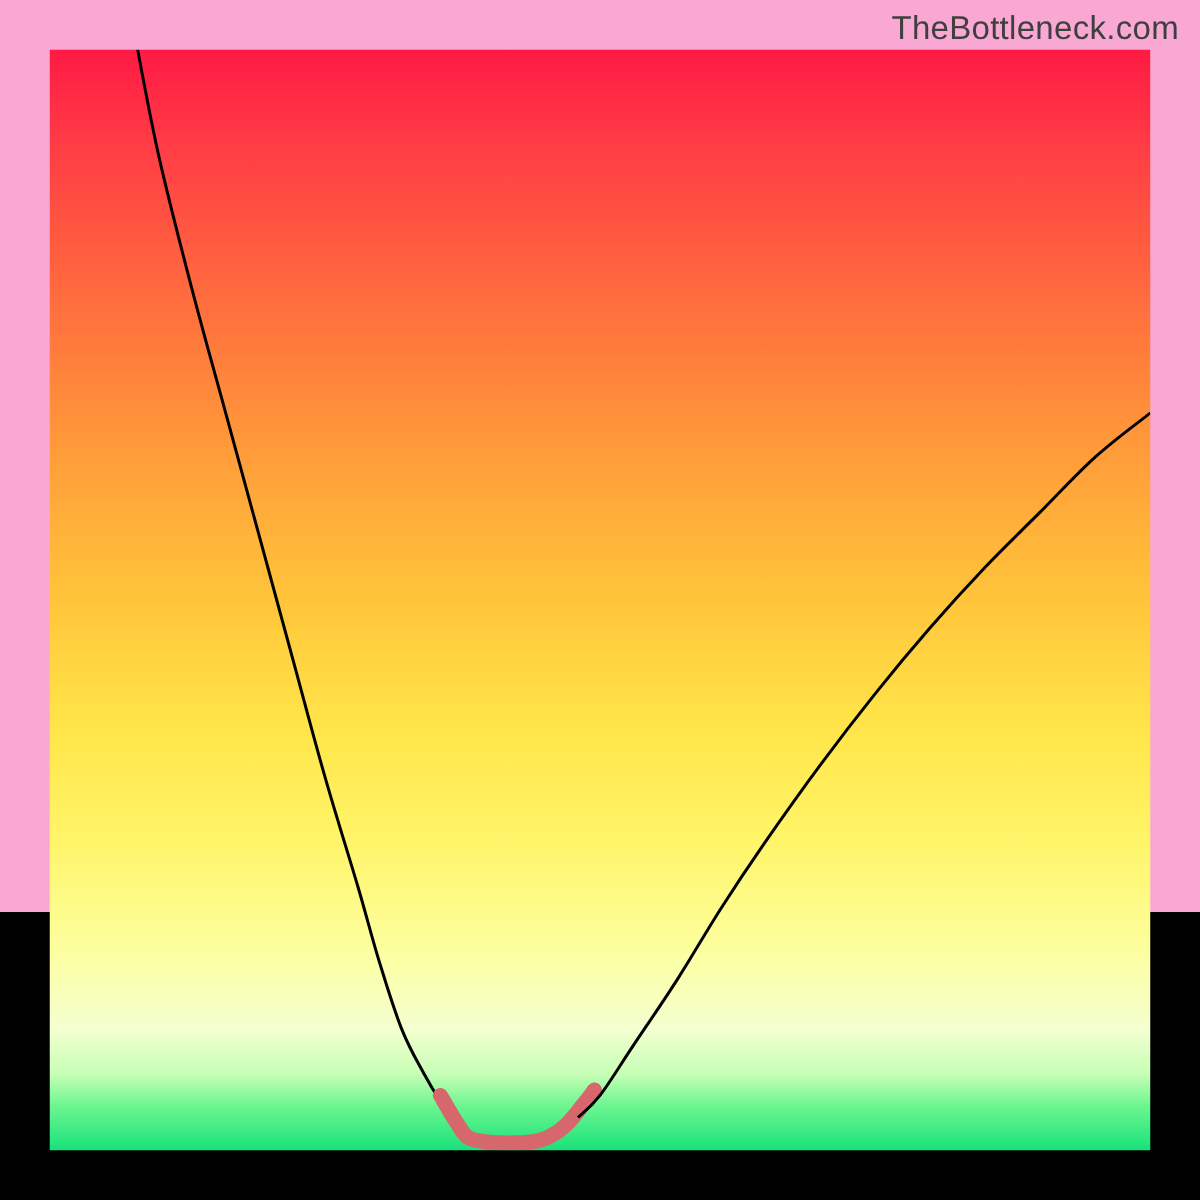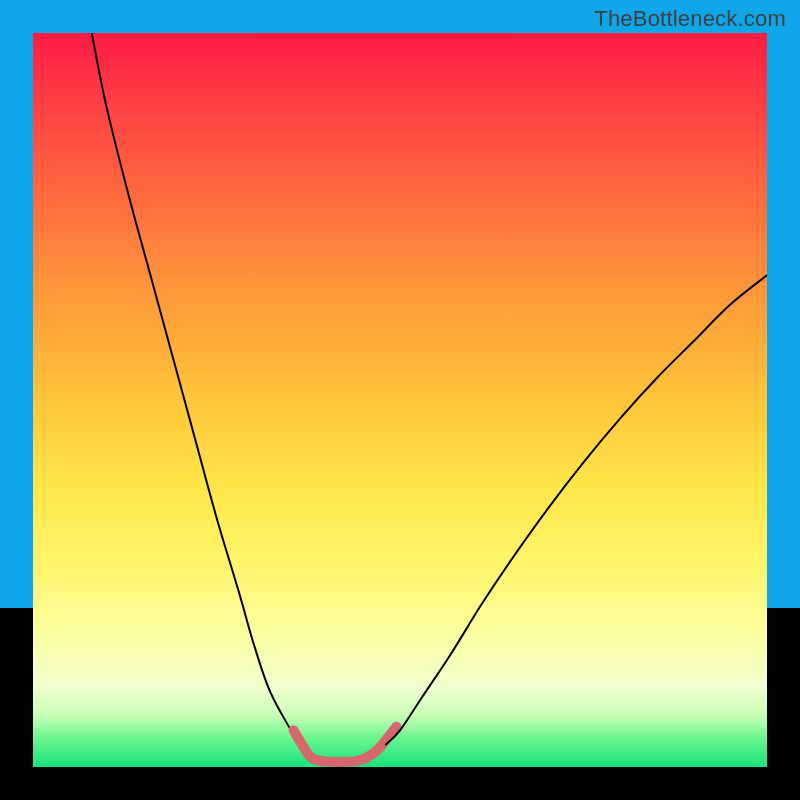--- a/index.html
+++ b/index.html
@@ -10,21 +10,21 @@
     background: #000;
     position: relative;
     font-family: Arial, Helvetica, sans-serif;
   }
   .frame {
     position: absolute;
     top: 0;
     left: 0;
     width: 800px;
     height: 608px;
-    background: #0ea5e9;
+    background: #f9a8d4;
   }
   .plot-area {
     position: absolute;
     top: 33px;
     left: 33px;
     width: 734px;
     height: 734px;
     overflow: hidden;
   }
   .gradient {

